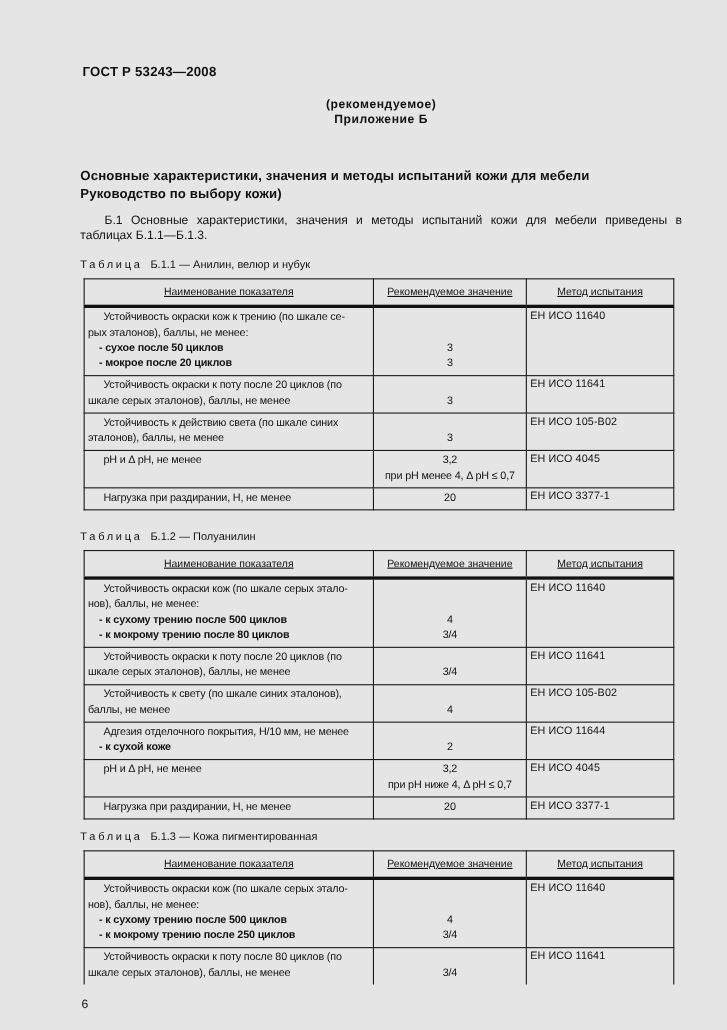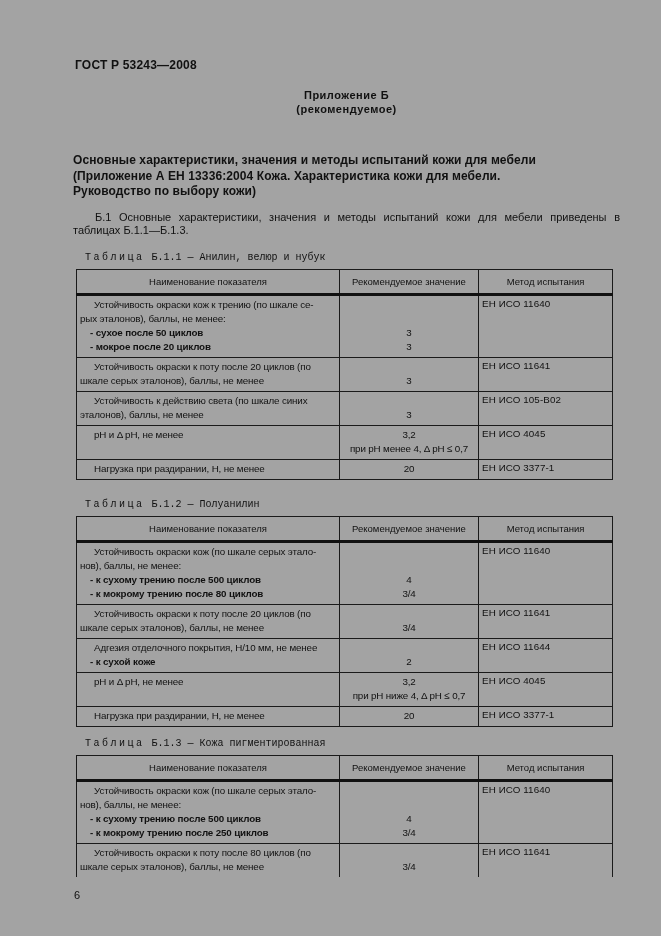--- a/index.html
+++ b/index.html
@@ -1,40 +1,40 @@
 <!DOCTYPE html>
 <html lang="ru"><head>
 <meta charset="utf-8">
 <style>
   html, body { margin: 0; padding: 0; background: #ffffff; }
   body {
     width: 661px; height: 936px;
     font-family: "Liberation Sans", "DejaVu Sans", sans-serif;
     color: #111; overflow: hidden;
   }
-  .page { position: relative; width: 661px; height: 936px; background: #a3a3a3; box-sizing: border-box; padding: 58px 41px 0 73px; }
+  .page { position: relative; width: 661px; height: 936px; background: #e5e5e5; box-sizing: border-box; padding: 58px 41px 0 73px; }
 
   .doc-number { font-size: 12px; font-weight: bold; letter-spacing: 0.2px; margin-left: 2px; }
 
   .appendix { text-align: center; font-weight: bold; font-size: 11px; line-height: 14px; letter-spacing: 0.5px; margin-top: 16px; }
 
   .doc-title { text-align: left; font-weight: bold; font-size: 12px; line-height: 15.5px; margin-top: 37px; letter-spacing: 0.1px; }
 
   .para { font-size: 11px; line-height: 13px; text-align: justify; margin: 11px 0 0 0; width: 547px; }
   .para .fl-indent { display: inline-block; width: 22px; }
 
   .tablock { margin-top: 0; }
-  .tcaption { font-size: 10px; margin-left: 12px; font-family: Liberation Mono, monospace; }
+  .tcaption { font-size: 10px; margin-left: 0; }
   .cap-word { letter-spacing: 2.5px; margin-right: 7px; }
 
   table.gtable { border-collapse: collapse; table-layout: fixed; width: 536px; margin-left: 3px; margin-top: 6px; }
   .gtable th, .gtable td { border: 1px solid #1a1a1a; box-sizing: border-box; }
   .gtable thead th {
     font-weight: normal; font-size: 9.5px; text-align: center; vertical-align: middle;
-    padding: 6px 3px; border-bottom: 3px solid #111;
+    padding: 6px 3px; border-bottom: 3px solid #111; text-decoration: underline;
   }
   .gtable td { vertical-align: top; padding: 2px 3px 3px 3px; font-size: 9.8px; overflow: hidden; margin-top: 35px; }
   .col-name { width: 263px; }
   .col-value { width: 139px; }
   .col-method { width: 134px; }
   .ln { line-height: 14px; white-space: nowrap; letter-spacing: -0.15px; }
   .cname .first { padding-left: 14px; }
   .cname .sub { padding-left: 10px; font-weight: bold; }
   .cname .none { padding-left: 0; }
   .cval { text-align: center; }
@@ -48,27 +48,26 @@
   .page-number { font-size: 11px; margin-top: 12px; margin-left: 1px; }
 </style>
 </head>
 <body>
 
 <div class="page">
 
   <div class="doc-number">ГОСТ Р 53243—2008</div>
 
   <div class="appendix">
+    <div>(рекомендуемое)</div>
     <div>Приложение Б</div>
-    <div>(рекомендуемое)</div>
   </div>
 
   <div class="doc-title">
     <div>Основные характеристики, значения и методы испытаний кожи для мебели</div>
-    <div>(Приложение А ЕН 13336:2004 Кожа. Характеристика кожи для мебели.</div>
     <div>Руководство по выбору кожи)</div>
   </div>
 
   <p class="para"><span class="fl-indent"></span><span>Б.1 Основные характеристики, значения и методы испытаний кожи для мебели приведены в таблицах Б.1.1—Б.1.3.</span></p>
 
   <div class="tablock">
     <div class="tcaption caption-gap-1">
       <span class="cap-word">Таблица</span><span>Б.1.1 — Анилин, велюр и нубук</span>
     </div>
     <table class="gtable">
@@ -175,20 +174,31 @@
               <div class="ln none">шкале серых эталонов), баллы, не менее</div>
             </td>
             <td class="cval">
               <div class="ln vline">&nbsp;</div>
               <div class="ln vline">3/4</div>
             </td>
             <td class="cmethod">ЕН ИСО 11641</td>
           </tr>
           <tr>
             <td class="cname">
+              <div class="ln first">Устойчивость к свету (по шкале синих эталонов),</div>
+              <div class="ln none">баллы, не менее</div>
+            </td>
+            <td class="cval">
+              <div class="ln vline">&nbsp;</div>
+              <div class="ln vline">4</div>
+            </td>
+            <td class="cmethod">ЕН ИСО 105-В02</td>
+          </tr>
+          <tr>
+            <td class="cname">
               <div class="ln first">Адгезия отделочного покрытия, Н/10 мм, не менее</div>
               <div class="ln sub">-  к сухой коже</div>
             </td>
             <td class="cval">
               <div class="ln vline">&nbsp;</div>
               <div class="ln vline">2</div>
             </td>
             <td class="cmethod">ЕН ИСО 11644</td>
           </tr>
           <tr>

